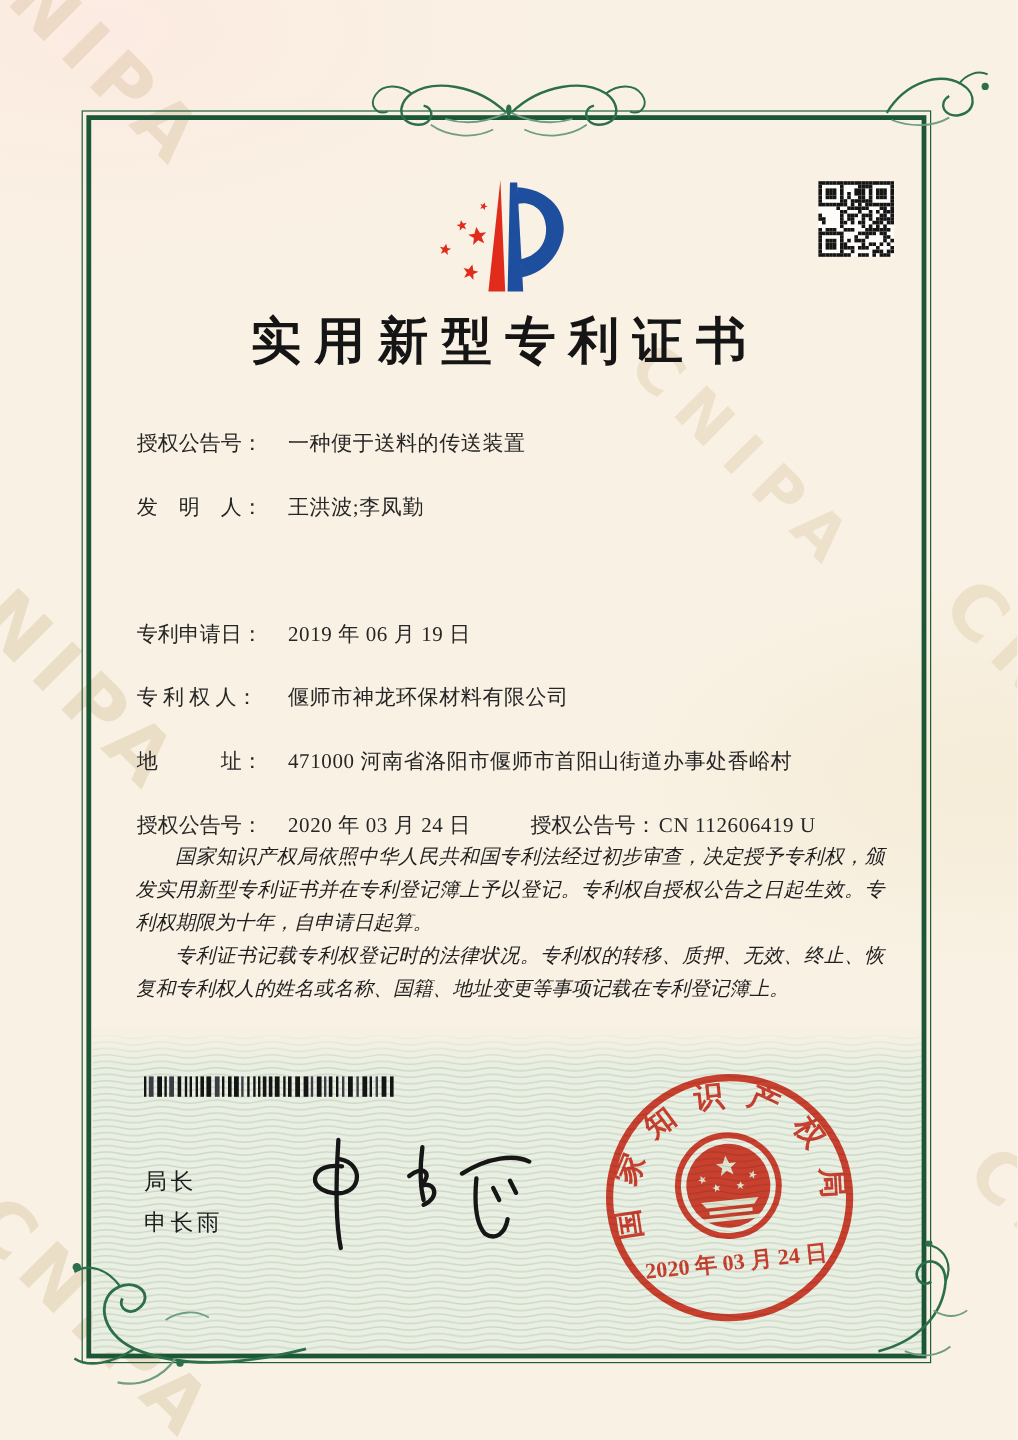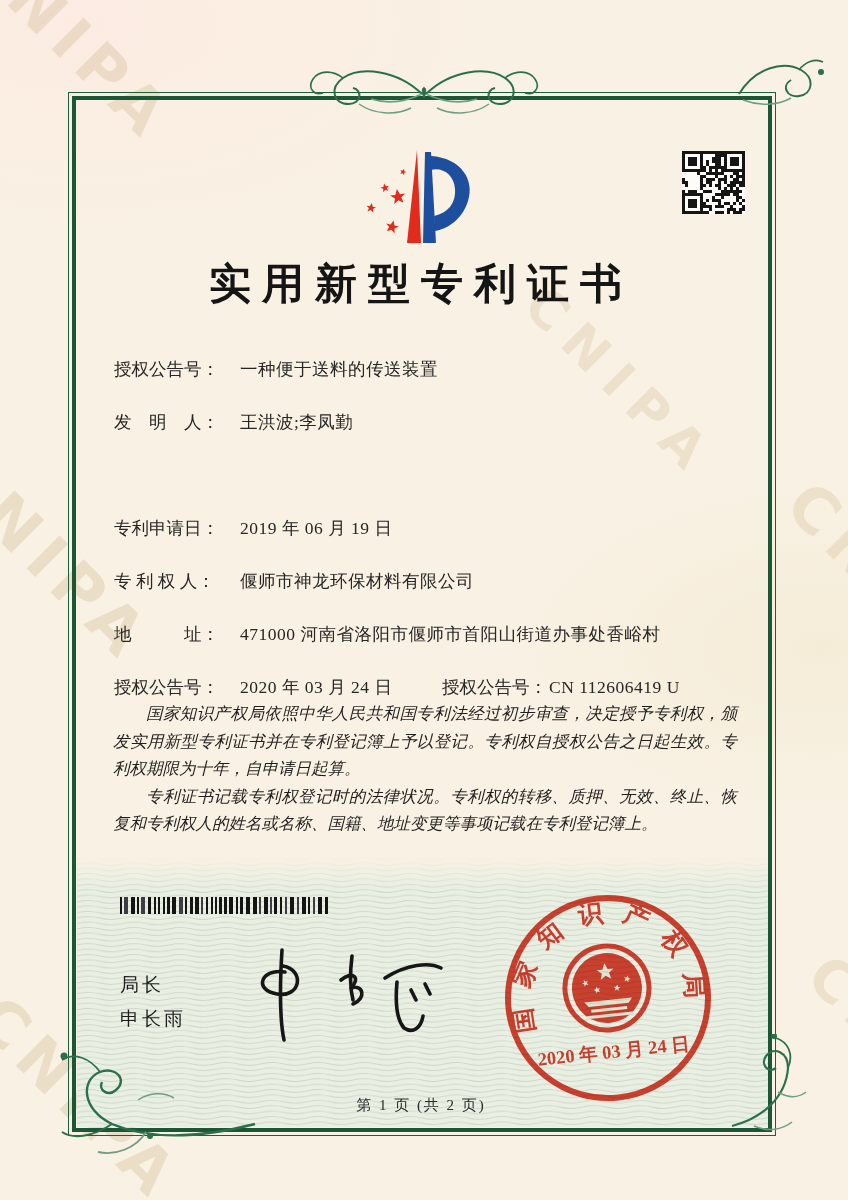--- a/index.html
+++ b/index.html
@@ -507,15 +507,14 @@
         <use href="#starP" xlink:href="#starP" fill="#f3f2e8" transform="translate(10,1) scale(0.36) rotate(10)"></use>
         <use href="#starP" xlink:href="#starP" fill="#f3f2e8" transform="translate(21,-7) scale(0.36) rotate(20)"></use>
         <path d="M-24 12 L24 12 L20 17 L-20 17 Z" fill="#f3f2e8"></path>
         <rect x="-18" y="20" width="36" height="3" fill="#f3f2e8"></rect>
         <rect x="-23" y="26" width="46" height="3" fill="#f3f2e8"></rect>
       </g>
       <text x="110" y="170" text-anchor="middle" font-size="18.5" font-weight="700" fill="#d9301f" font-family="'Liberation Serif','DejaVu Serif',serif">2020 年 03 月 24 日</text>
     </g>
   </svg>
 
-  <div class="page-info">第 1 页 (共 2 页)</div>
 
 </div>
 
 </body></html>

